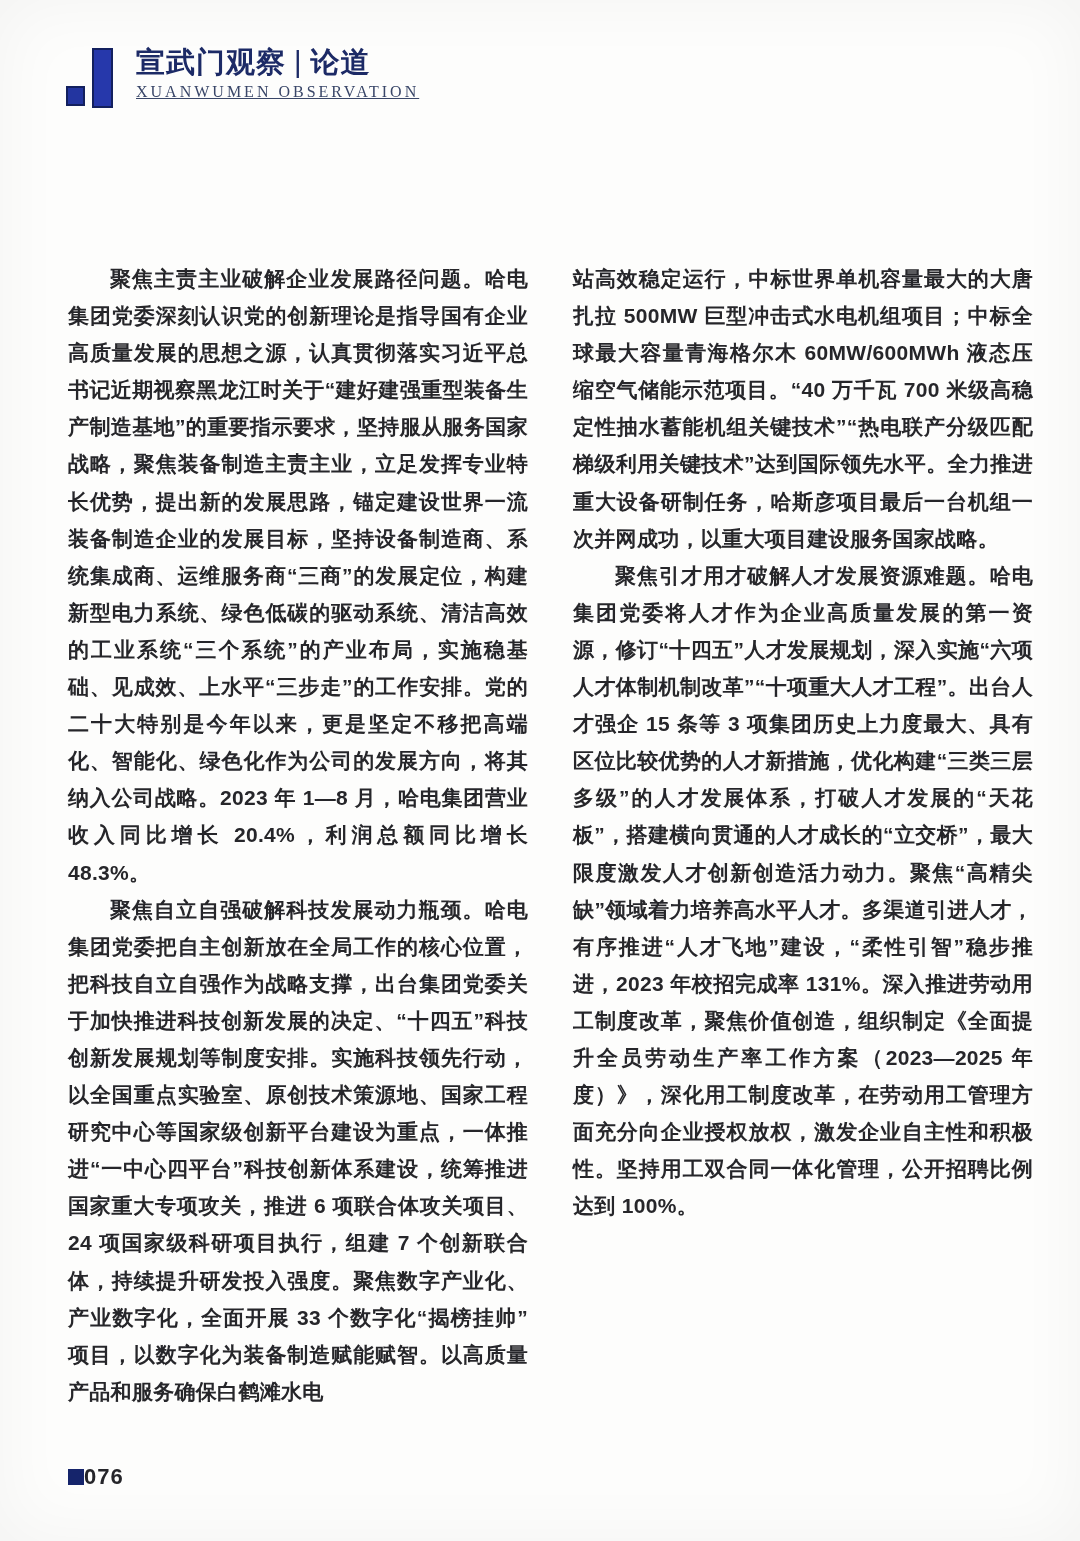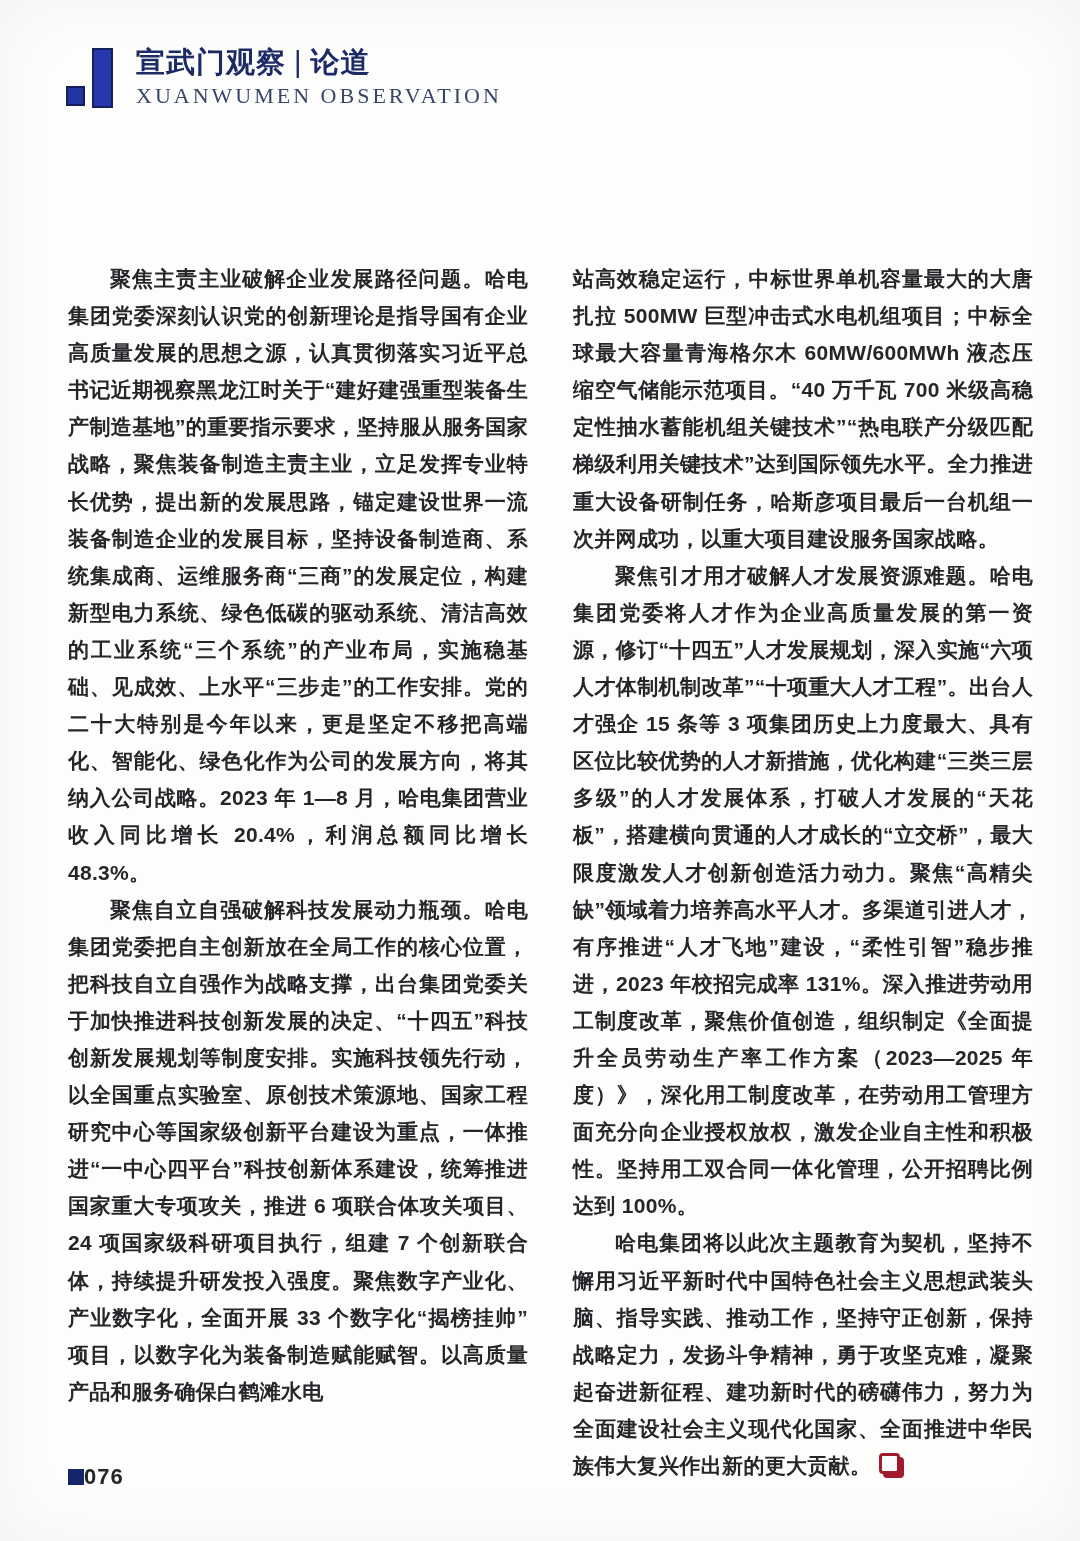--- a/index.html
+++ b/index.html
@@ -30,21 +30,21 @@
     background:#2638ab;border:2px solid #13205e;box-sizing:border-box;
   }
   .header-text{display:flex;flex-direction:column;}
   .header-title{
     font-size:29px;font-weight:bold;color:#1c2a66;
     letter-spacing:1px;line-height:1.15;
   }
   .header-title .divider{margin:0 8px;font-weight:normal;color:#1c2a66;}
   .header-subtitle{
     font-family:"Liberation Serif","DejaVu Serif",serif;
-    font-size:22px;color:#394668;letter-spacing:3px;margin-top:4px;
+    font-size:16px;color:#394668;letter-spacing:3px;margin-top:4px;text-decoration:underline;
   }
   
   .columns{
     position:absolute;top:260px;left:68px;
     display:flex;gap:45px;
   }
   .col{width:460px;}
   .para{
     margin:0;
     font-size:21px;
@@ -89,21 +89,20 @@
   </div>
 
   <div class="columns">
     <div class="col">
       <p class="para indent">聚焦主责主业破解企业发展路径问题。哈电集团党委深刻认识党的创新理论是指导国有企业高质量发展的思想之源，认真贯彻落实习近平总书记近期视察黑龙江时关于“建好建强重型装备生产制造基地”的重要指示要求，坚持服从服务国家战略，聚焦装备制造主责主业，立足发挥专业特长优势，提出新的发展思路，锚定建设世界一流装备制造企业的发展目标，坚持设备制造商、系统集成商、运维服务商“三商”的发展定位，构建新型电力系统、绿色低碳的驱动系统、清洁高效的工业系统“三个系统”的产业布局，实施稳基础、见成效、上水平“三步走”的工作安排。党的二十大特别是今年以来，更是坚定不移把高端化、智能化、绿色化作为公司的发展方向，将其纳入公司战略。2023 年 1—8 月，哈电集团营业收入同比增长 20.4%，利润总额同比增长 48.3%。</p>
       <p class="para indent">聚焦自立自强破解科技发展动力瓶颈。哈电集团党委把自主创新放在全局工作的核心位置，把科技自立自强作为战略支撑，出台集团党委关于加快推进科技创新发展的决定、“十四五”科技创新发展规划等制度安排。实施科技领先行动，以全国重点实验室、原创技术策源地、国家工程研究中心等国家级创新平台建设为重点，一体推进“一中心四平台”科技创新体系建设，统筹推进国家重大专项攻关，推进 6 项联合体攻关项目、24 项国家级科研项目执行，组建 7 个创新联合体，持续提升研发投入强度。聚焦数字产业化、产业数字化，全面开展 33 个数字化“揭榜挂帅”项目，以数字化为装备制造赋能赋智。以高质量产品和服务确保白鹤滩水电</p>
     </div>
     <div class="col">
       <p class="para">站高效稳定运行，中标世界单机容量最大的大唐扎拉 500MW 巨型冲击式水电机组项目；中标全球最大容量青海格尔木 60MW/600MWh 液态压缩空气储能示范项目。“40 万千瓦 700 米级高稳定性抽水蓄能机组关键技术”“热电联产分级匹配梯级利用关键技术”达到国际领先水平。全力推进重大设备研制任务，哈斯彦项目最后一台机组一次并网成功，以重大项目建设服务国家战略。</p>
       <p class="para indent">聚焦引才用才破解人才发展资源难题。哈电集团党委将人才作为企业高质量发展的第一资源，修订“十四五”人才发展规划，深入实施“六项人才体制机制改革”“十项重大人才工程”。出台人才强企 15 条等 3 项集团历史上力度最大、具有区位比较优势的人才新措施，优化构建“三类三层多级”的人才发展体系，打破人才发展的“天花板”，搭建横向贯通的人才成长的“立交桥”，最大限度激发人才创新创造活力动力。聚焦“高精尖缺”领域着力培养高水平人才。多渠道引进人才，有序推进“人才飞地”建设，“柔性引智”稳步推进，2023 年校招完成率 131%。深入推进劳动用工制度改革，聚焦价值创造，组织制定《全面提升全员劳动生产率工作方案（2023—2025 年度）》，深化用工制度改革，在劳动用工管理方面充分向企业授权放权，激发企业自主性和积极性。坚持用工双合同一体化管理，公开招聘比例达到 100%。</p>
-      <p class="para indent"><span>哈电集团将以此次主题教育为契机，坚持不懈用习近平新时代中国特色社会主义思想武装头脑、指导实践、推动工作，坚持守正创新，保持战略定力，发扬斗争精神，勇于攻坚克难，凝聚起奋进新征程、建功新时代的磅礴伟力，努力为全面建设社会主义现代化国家、全面推进中华民族伟大复兴作出新的更大贡献。</span><span class="end-mark"></span></p>
     </div>
   </div>
 
   <div class="footer">
     <div class="footer-square"></div>
     <div class="footer-page">076</div>
   </div>
 
 </div>
 

